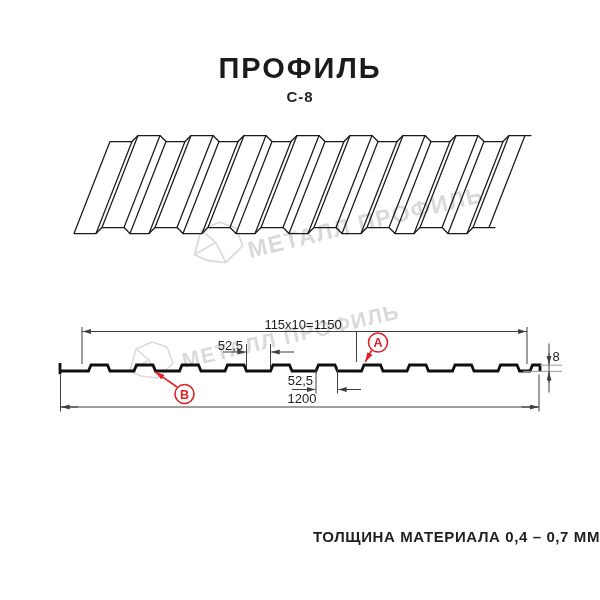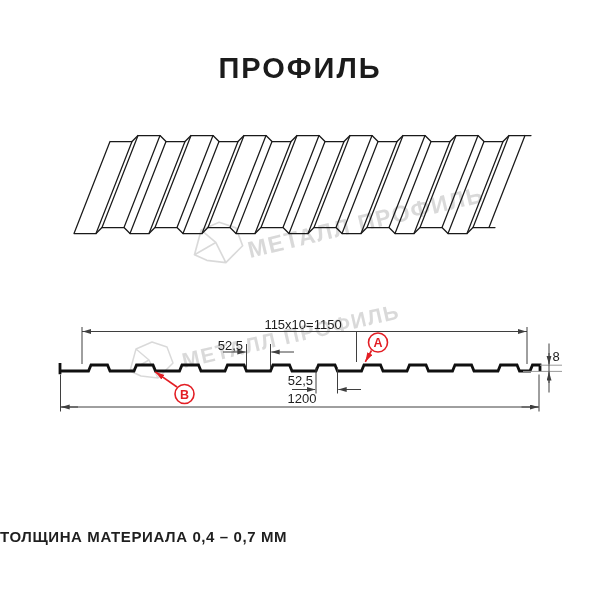--- a/index.html
+++ b/index.html
@@ -9,41 +9,42 @@
   }
   .title{
     position:absolute;left:0;top:52px;width:600px;text-align:center;
     font-size:29px;font-weight:800;letter-spacing:2px;color:#1b1b1b;
   }
   .subtitle{
     position:absolute;left:0;top:88px;width:600px;text-align:center;
     font-size:15px;font-weight:600;letter-spacing:1px;color:#222;
   }
   .footnote{
-    position:absolute;left:0;top:528px;width:600px;text-align:left;
+    position:absolute;left:0;top:528px;width:600px;text-align:right;
     font-size:15px;font-weight:600;letter-spacing:0.6px;color:#1f1f1f;
   }
   svg{position:absolute;left:0;top:0;}
   .ln{stroke:#1a1a1a;stroke-width:1.25;fill:none;stroke-linejoin:round;stroke-linecap:round;}
   .prof{stroke:#101010;stroke-width:2.8;fill:none;stroke-linejoin:miter;stroke-linecap:square;}
   .dln{stroke:#3f3f3f;stroke-width:1;fill:none;}
   .ref{stroke:#9a9a9a;stroke-width:1;fill:none;}
   .dtx{font-family:"Liberation Sans",sans-serif;font-size:13px;fill:#1d1d1d;}
   .red{stroke:#e31e24;fill:none;stroke-width:1.6;}
   .redtx{font-family:"Liberation Sans",sans-serif;font-size:12.5px;font-weight:bold;fill:#e31e24;}
   .wm{opacity:0.95;}
   .wmtx{font-family:"Liberation Sans",sans-serif;font-weight:bold;fill:#d8d8d8;}
   .wmlogo{stroke:#d8d8d8;stroke-width:3;fill:none;stroke-linejoin:round;}
 </style>
 </head>
 <body>
 
 <div id="stage">
 
   <div class="title">ПРОФИЛЬ</div>
+  <div class="subtitle">С-8</div>
 
   <svg width="600" height="600" viewBox="0 0 600 600">
     <defs>
       <marker id="mBlk" markerWidth="9" markerHeight="6" refX="8.4" refY="2.5" orient="auto" markerUnits="userSpaceOnUse">
         <path d="M8.5,2.5 L0,0 L0,5 Z" fill="#3f3f3f"></path>
       </marker>
       <marker id="mRed" markerWidth="10" markerHeight="7" refX="9.4" refY="3.2" orient="auto" markerUnits="userSpaceOnUse">
         <path d="M9.5,3.2 L0,0.4 L0,6 Z" fill="#e31e24"></path>
       </marker>
     </defs>

